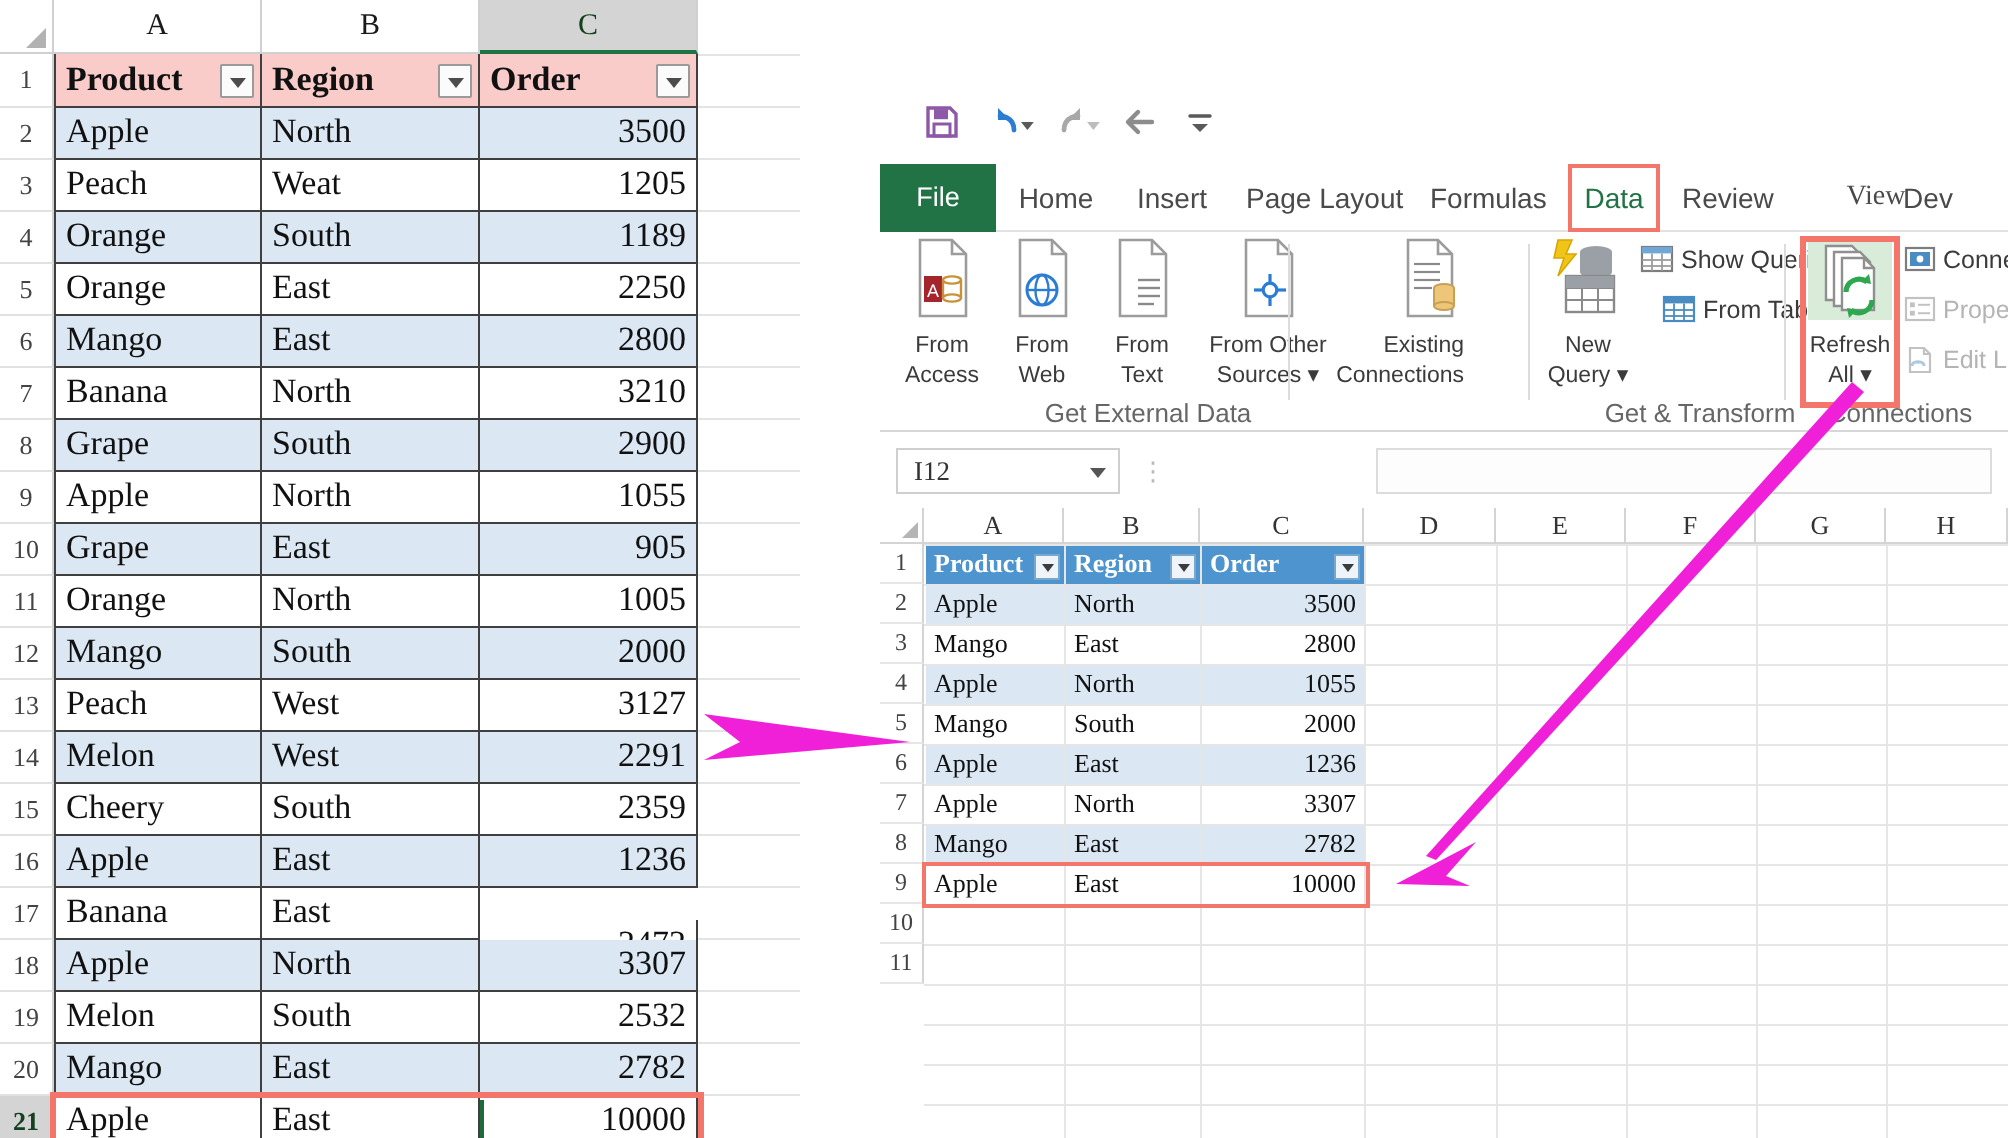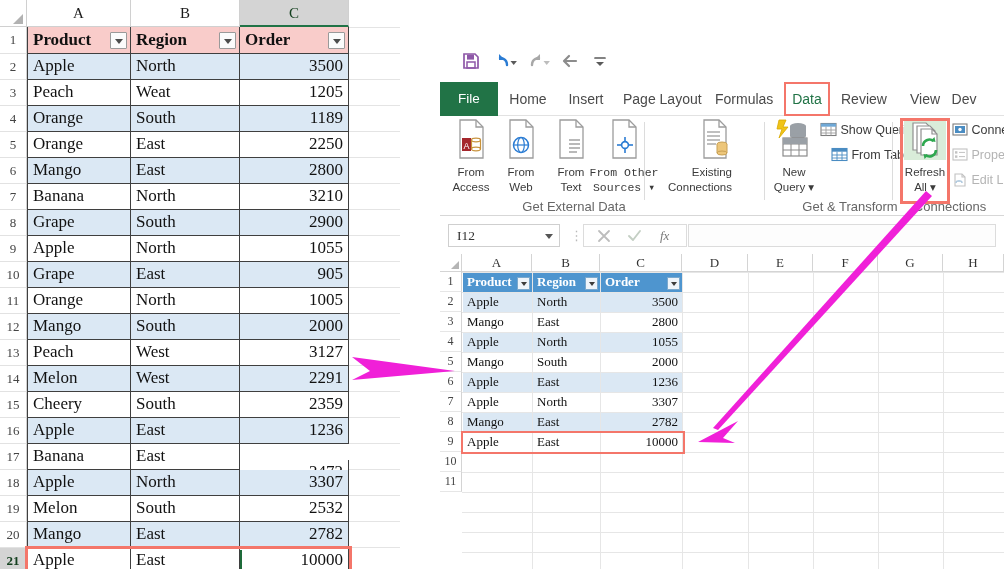--- a/index.html
+++ b/index.html
@@ -319,21 +319,21 @@
     </div>
 
     <div id="tabs">
         <div class="tab file" style="left: 0px; width: 58px;">File</div>
         <div class="tab" style="left: 58px; width: 60px;">Home</div>
         <div class="tab" style="left: 118px; width: 56px;">Insert</div>
         <div class="tab" style="left: 266px; width: 76px;">Formulas</div>
         <div class="tab" style="left: 174px; width: 92px;">Page Layout</div>
         <div class="tab active" style="left: 342px; width: 50px;">Data</div>
         <div class="tab" style="left: 392px; width: 62px;">Review</div>
-        <div class="tab" style="left: 461px; width: 48px;">View</div>
+        <div class="tab" style="left: 474px; width: 48px; font-family: Liberation Serif, serif;">View</div>
         <div class="tab" style="left: 502px; width: 44px;">Dev</div>
       </div>
     <div id="tab-outline" style="left: 344px; top: 38px; width: 46px; height: 34px; border-color: rgb(244, 118, 106);"></div>
 
     <div id="ribbon">
 
       <div class="grp" style="left:4px; width:260px;">
         <div class="bigbtn" style="left:4px;">
           <svg width="34" height="42" viewBox="0 0 34 42">
             <path d="M6 2 h16 l7 7 v31 h-23 z" fill="#fff" stroke="#9c9c9c" stroke-width="1.3"></path>
@@ -368,21 +368,21 @@
             <g stroke="#8a8a8a" stroke-width="1.2">
                 <path d="M15 22 h11"></path>
                 <path d="M15 26 h11"></path>
                 <path d="M15 30 h11"></path>
                 <path d="M15 34 h8"></path>
               </g>
           </svg>
           <span class="lbl">From</span>
           <span class="lbl">Text</span>
         </div>
-        <div class="bigbtn" style="left:144px; width:72px;font-family:Liberation Mono, monospace;">
+        <div class="bigbtn" style="left:154px; width:72px;">
           <svg width="34" height="42" viewBox="0 0 34 42">
             <path d="M6 2 h16 l7 7 v31 h-23 z" fill="#fff" stroke="#9c9c9c" stroke-width="1.3"></path>
             <path d="M22 2 v7 h7" fill="none" stroke="#9c9c9c" stroke-width="1.3"></path>
             <circle cx="18" cy="27" r="3.4" fill="none" stroke="#2b7cd3" stroke-width="1.6"></circle>
             <g stroke="#2b7cd3" stroke-width="1.6">
                 <path d="M18 19 v4"></path>
                 <path d="M18 31 v4"></path>
                 <path d="M10 27 h4"></path>
                 <path d="M22 27 h4"></path>
               </g>
@@ -525,37 +525,20 @@
       </div>
       <div id="refresh-outline" style="left:460px; top:2px; width:50px; height:86px;"></div>
     </div>
 
     <div id="fbar">
       <div id="namebox">
         <span>I12</span>
         <span class="cv"></span>
       </div>
       <div id="fdots">⋮</div>
-      <div id="fbtns">
-        <span style="position:absolute;left:12px;top:2px">
-          <svg width="16" height="17" viewBox="0 0 16 17">
-              <path d="M3 4 L13 14 M13 4 L3 14" stroke="#bdbdbd" stroke-width="1.8" stroke-linecap="round"></path>
-            </svg>
-        </span>
-        <span style="position:absolute;left:42px;top:2px">
-          <svg width="17" height="17" viewBox="0 0 17 17">
-              <path d="M3 9 L7 13 L14 4" stroke="#c4cfc4" stroke-width="1.9" fill="none" stroke-linecap="round" stroke-linejoin="round"></path>
-            </svg>
-        </span>
-        <span style="position:absolute;left:74px;top:2px">
-          <svg width="18" height="17" viewBox="0 0 18 17">
-              <text x="2" y="13" font-family="Liberation Serif" font-style="italic" font-size="13" fill="#7a7a7a">fx</text>
-            </svg>
-        </span>
-      </div>
       <div id="finput"></div>
     </div>
 
     <div id="rgrid">
       <div class="rcorner">
         <div class="tri"></div>
       </div>
       <div id="r-colhdrs">
           <div class="rcolhdr" style="left: 22px; width: 70px;">A</div>
           <div class="rcolhdr" style="left: 92px; width: 68px;">B</div>

